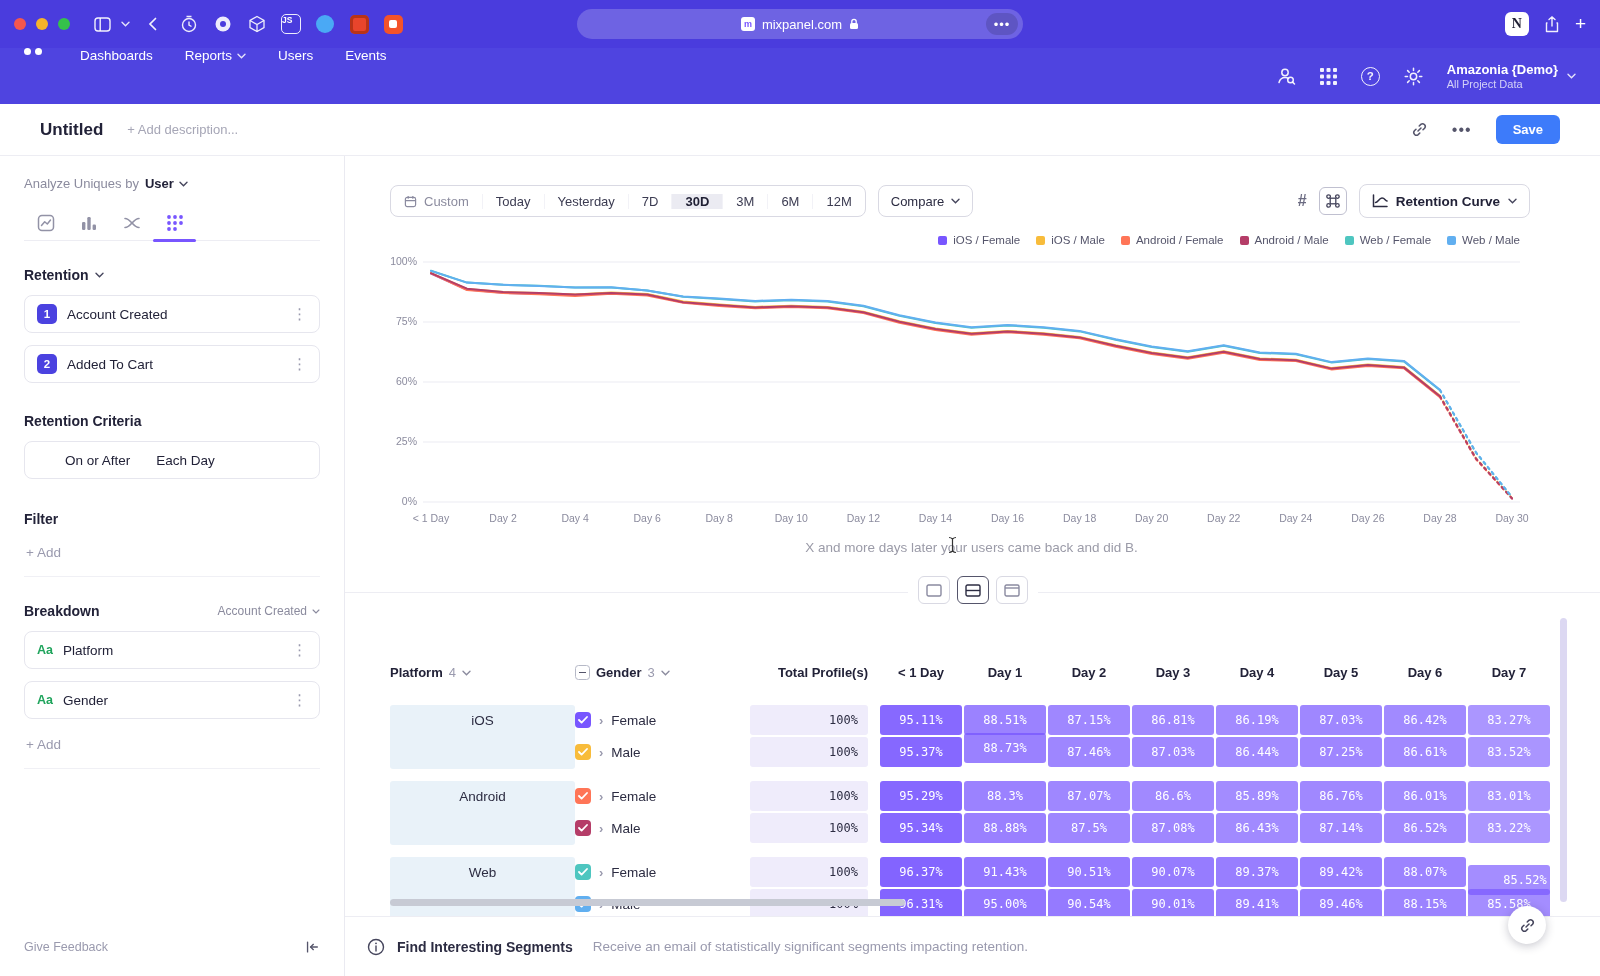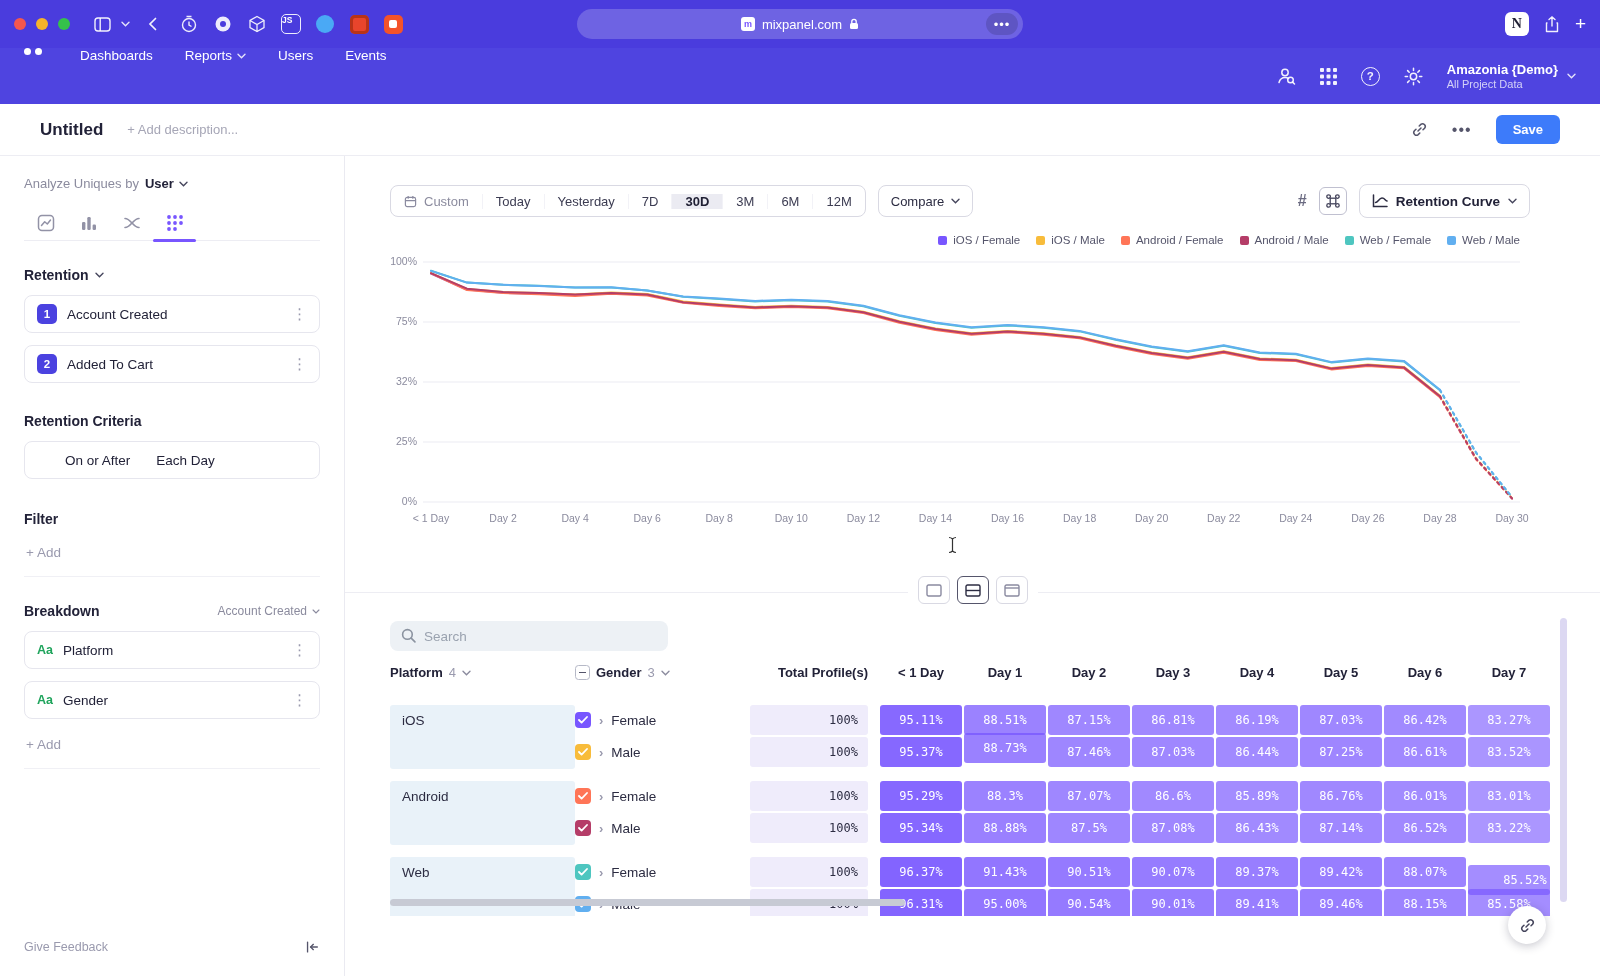--- a/index.html
+++ b/index.html
@@ -123,21 +123,21 @@
   .th{position:absolute;top:72px;font-size:13px;font-weight:700;color:#222238;display:flex;align-items:center;gap:6px;}
   .th-platform{left:45px;}
   .th-gender{left:230px;}
   .th-total{left:405px;width:118px;justify-content:flex-end;}
   .th-count{color:#9a9aae;font-weight:400;}
   .hdr-cbx{width:15px;height:15px;border:1.5px solid #b6b9c7;border-radius:3.5px;background:#fff;display:flex;
            align-items:center;justify-content:center;flex:none;}
   .hdr-cbx i{display:block;width:7px;height:1.6px;background:#55556b;}
   .day-header{position:absolute;top:72px;width:82px;text-align:center;font-size:13px;font-weight:700;color:#222238;}
   .plat-cell{position:absolute;left:45px;width:185px;height:64px;background:#e9f2f9;border-radius:3px;
-             padding:8px 12px;font-size:13.5px;color:#2c2c42;}
+             padding:8px 12px;font-size:13.5px;color:#2c2c42;text-align:center;}
   .gender-cell{position:absolute;left:230px;width:175px;height:30px;display:flex;align-items:center;gap:8px;
                font-size:13.5px;color:#2c2c42;}
   .cbx{width:16px;height:16px;border-radius:4px;display:flex;align-items:center;justify-content:center;flex:none;}
   .chev-r{color:#9a9aae;font-size:13px;font-weight:700;}
   .total-cell{position:absolute;left:405px;width:118px;height:30px;background:#efecfb;border-radius:3px;display:flex;
               align-items:center;justify-content:flex-end;padding-right:10px;
               font-family:"DejaVu Sans Mono",monospace;font-size:12px;color:#2c2c42;}
   .val-cell{position:absolute;width:82px;height:30px;border-radius:3px;display:flex;align-items:center;justify-content:center;
             font-family:"DejaVu Sans Mono",monospace;font-size:12px;color:#fff;}
   .hscroll{position:absolute;left:45px;top:306px;width:515px;height:7px;background:#c7cad4;border-radius:4px;}
@@ -509,21 +509,21 @@
           <span>Web / Female</span>
         </span>
         <span class="legend-item">
           <span class="swatch" style="background:#61AFF0"></span>
           <span>Web / Male</span>
         </span>
       </div>
     <div class="y-axis" id="y-axis">
         <span style="top: -1px;">100%</span>
         <span style="top: 59px;">75%</span>
-        <span style="top: 119px;">32%</span>
+        <span style="top: 119px;">60%</span>
         <span style="top: 179px;">25%</span>
         <span style="top: 239px;">0%</span>
       </div>
     <div class="chart-wrap">
       <svg id="chart" viewBox="0 0 1100 250" preserveAspectRatio="none">
           <line x1="0" x2="1100" y1="6" y2="6" stroke="#ebebf2" stroke-width="1"></line>
           <line x1="0" x2="1100" y1="66" y2="66" stroke="#ebebf2" stroke-width="1"></line>
           <line x1="0" x2="1100" y1="126" y2="126" stroke="#ebebf2" stroke-width="1"></line>
           <line x1="0" x2="1100" y1="186" y2="186" stroke="#ebebf2" stroke-width="1"></line>
           <line x1="0" x2="1100" y1="246" y2="246" stroke="#ebebf2" stroke-width="1"></line>
@@ -552,20 +552,21 @@
         <span style="left: 46.7152%;">Day 14</span>
         <span style="left: 53.2848%;">Day 16</span>
         <span style="left: 59.8545%;">Day 18</span>
         <span style="left: 66.4242%;">Day 20</span>
         <span style="left: 72.9939%;">Day 22</span>
         <span style="left: 79.5636%;">Day 24</span>
         <span style="left: 86.1333%;">Day 26</span>
         <span style="left: 92.703%;">Day 28</span>
         <span style="left: 99.2727%;">Day 30</span>
       </div>
+    <div class="caption">X and more days later your users came back and did B.</div>
     <span class="cursor">
       <svg width="11" height="18" viewBox="0 0 11 18" fill="none" stroke="#333" stroke-width="1.2">
           <path d="M2 1.5c1.5 0 2.5.5 3.5 1.5 1-1 2-1.5 3.5-1.5M5.5 3v12M2 16.5c1.5 0 2.5-.5 3.5-1.5 1 1 2 1.5 3.5 1.5"></path>
         </svg>
     </span>
 
     <div class="view-toggle">
       <span class="vt-btn">
         <svg width="16" height="13" viewBox="0 0 16 13" fill="none" stroke="currentColor" stroke-width="1.4">
             <rect x="1" y="1" width="14" height="11" rx="1.5"></rect>
@@ -579,27 +580,20 @@
       </span>
       <span class="vt-btn">
         <svg width="16" height="13" viewBox="0 0 16 13" fill="none" stroke="currentColor" stroke-width="1.4">
             <rect x="1" y="1" width="14" height="11" rx="1.5"></rect>
             <path d="M1 4h14"></path>
           </svg>
       </span>
     </div>
 
     <div class="table" id="table">
-      <div class="tsearch-wrap">
-        <svg class="tsearch-icon" width="15" height="15" viewBox="0 0 14 14" fill="none" stroke="#8b93a0" stroke-width="1.5" stroke-linecap="round">
-            <circle cx="6" cy="6" r="4.5"></circle>
-            <path d="M9.5 9.5L13 13"></path>
-          </svg>
-        <input class="tsearch" placeholder="Search" style="">
-      </div>
 
       <div class="th th-platform">
         <span>Platform</span>
         <span class="th-count">4</span>
         <svg width="9" height="6" viewBox="0 0 9 6" fill="none" stroke="#8b8b9e" stroke-width="1.4" stroke-linecap="round">
             <path d="M1 1.2l3.5 3.5L8 1.2"></path>
           </svg>
       </div>
       <div class="th th-gender">
         <span class="hdr-cbx">
@@ -734,20 +728,29 @@
           <div class="val-cell" style="top: 296px; left: 955px; background: rgba(120, 86, 255, 0.765);">89.46%</div>
           <div class="val-cell" style="top: 296px; left: 1039px; background: rgba(120, 86, 255, 0.733);">88.15%</div>
           <div class="val-cell" style="top: 296px; left: 1123px; background: rgba(120, 86, 255, 0.675);">85.58%</div>
         </div>
       <div class="hscroll"></div>
     </div>
 
     <div class="vscroll"></div>
   </div>
 
+  <div class="bottombar">
+    <svg width="18" height="18" viewBox="0 0 18 18" fill="none" stroke="#45455c" stroke-width="1.4">
+        <circle cx="9" cy="9" r="7.5"></circle>
+        <path d="M9 8v5" stroke-linecap="round"></path>
+        <circle cx="9" cy="5.3" r="0.9" fill="#45455c" stroke="none"></circle>
+      </svg>
+    <span class="bb-title">Find Interesting Segments</span>
+    <span class="bb-desc">Receive an email of statistically significant segments impacting retention.</span>
+  </div>
 
   <span class="fab">
     <svg width="17" height="17" viewBox="0 0 17 17" fill="none" stroke="#45455c" stroke-width="1.5" stroke-linecap="round">
         <path d="M7 10l3-3"></path>
         <path d="M8.2 5l1.6-1.6a2.7 2.7 0 013.8 3.8L12 8.8"></path>
         <path d="M8.8 12l-1.6 1.6a2.7 2.7 0 01-3.8-3.8L5 8.2"></path>
       </svg>
   </span>
 
 </div>

